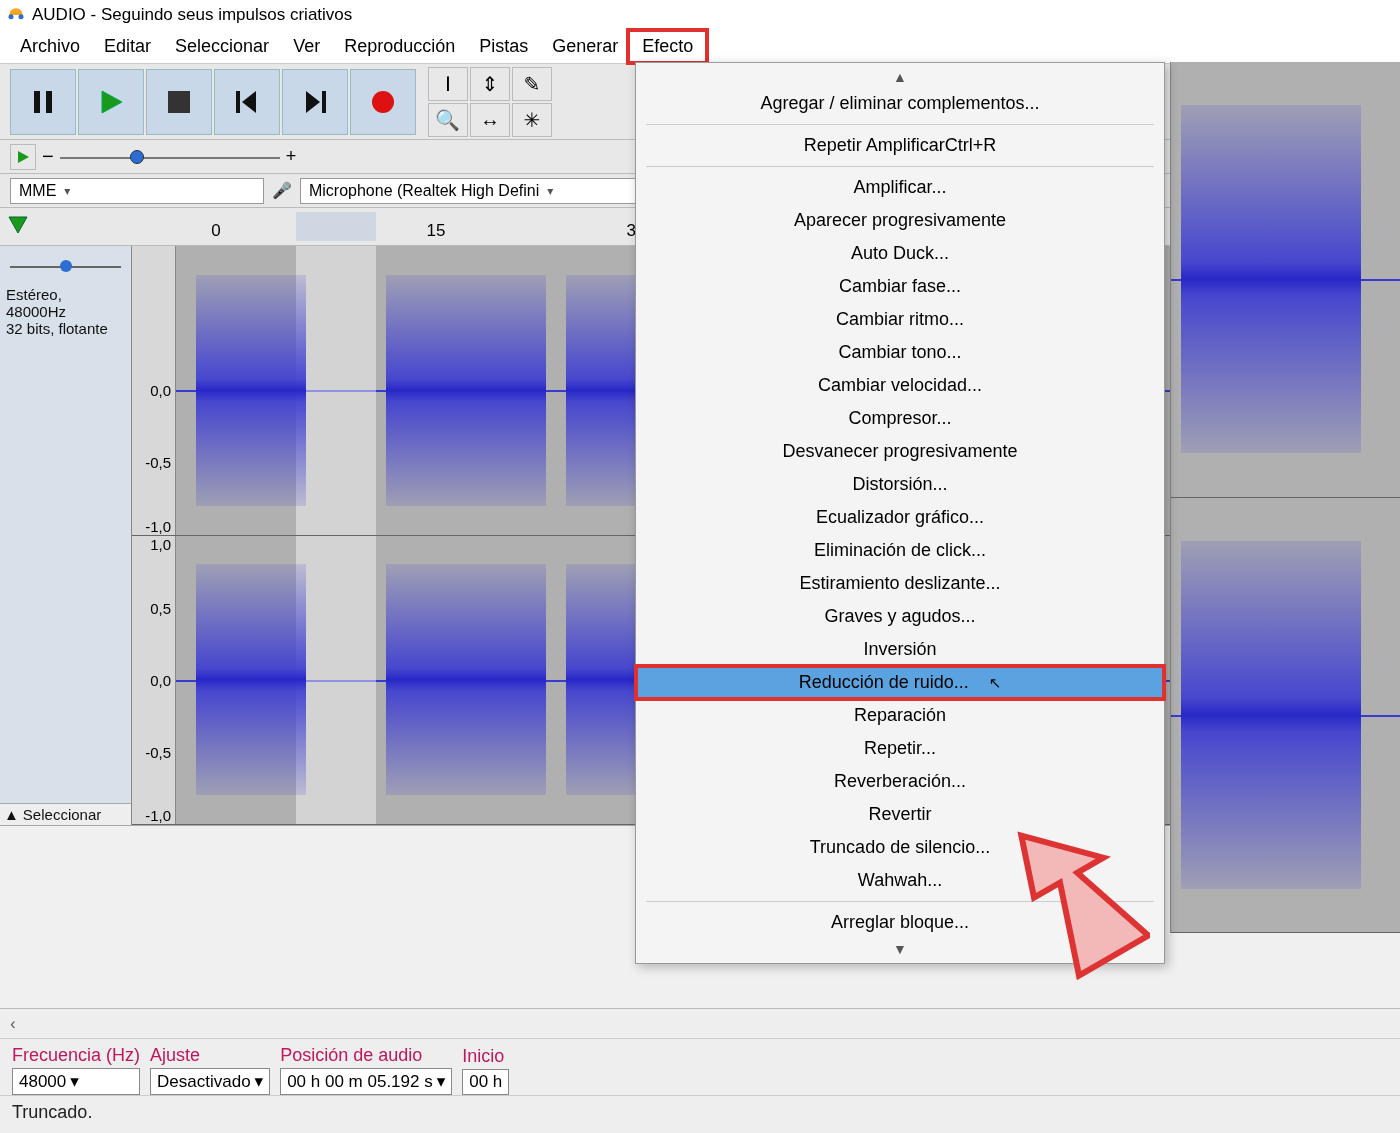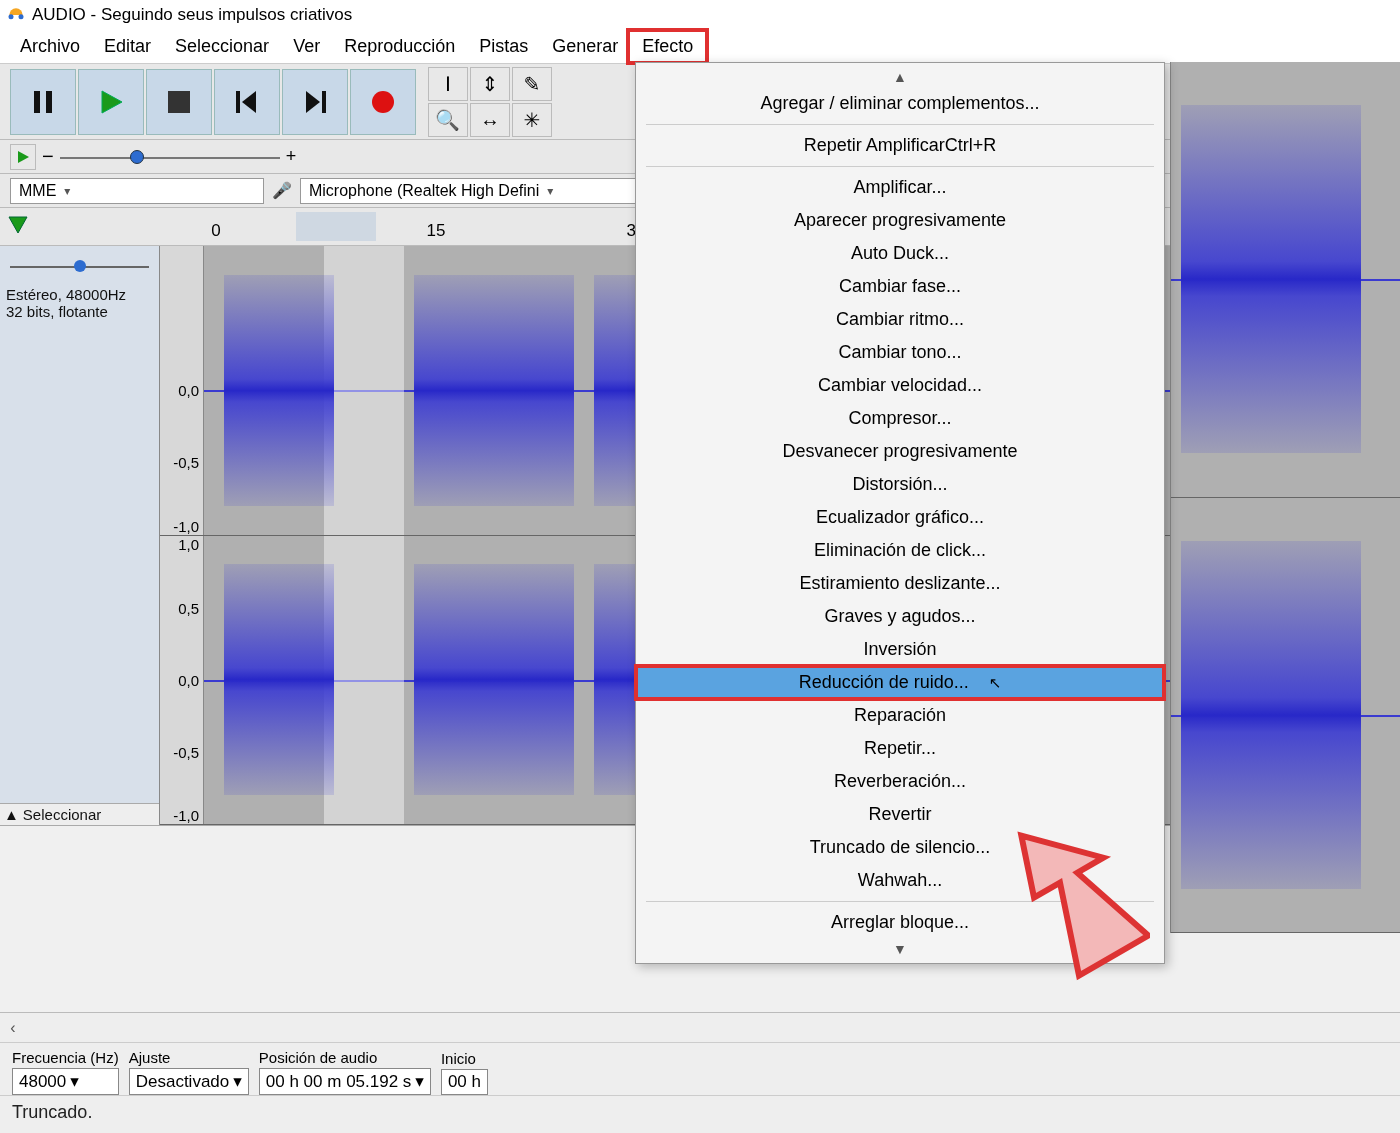--- a/index.html
+++ b/index.html
@@ -22,21 +22,21 @@
   .hslider .thumb { position:absolute; top:50%; width:14px; height:14px; border-radius:50%; background:#2d6cd0; border:1px solid #234; transform:translate(-50%,-50%); }
   .devbar { background:#e8e8e8; height:34px; display:flex; align-items:center; padding:2px 10px; border-bottom:1px solid #bbb; gap:8px; }
   .combo { background:#fff; border:1px solid #999; height:26px; display:flex; align-items:center; padding:0 8px; font-size:16px; position:relative; }
   .combo .chev { margin-left:8px; font-size:12px; color:#555; }
   .ruler { background:#e8e8e8; height:38px; position:relative; border-bottom:1px solid #bbb; display:flex; }
   .ruler .playhead { width:36px; height:36px; display:flex; align-items:center; justify-content:center; }
   .ruler .ticks { position:relative; flex:1; }
   .ruler .tlabel { position:absolute; bottom:4px; font-size:17px; color:#000; transform:translateX(-50%); }
   .ruler .loop { position:absolute; left:260px; width:80px; top:4px; bottom:4px; background:#cfd8e2; }
   .track-area { display:flex; height:580px; border-bottom:1px solid #aaa; background:#a8a8a8;}
-  .track-head { width:160px; background:#d8e0ea; border-right:1px solid #888; padding:6px; font-size:15px; color:#111; }
+  .track-head { width:132px; background:#d8e0ea; border-right:1px solid #888; padding:6px; font-size:15px; color:#111; }
   .track-head .pan { height:20px; position:relative; margin:4px 0 10px; }
   .track-head .pan::before { content:""; position:absolute; left:4px; right:4px; top:50%; height:2px; background:#666; }
   .track-head .pan .th { position:absolute; top:50%; left:50%; width:12px; height:12px; background:#2d6cd0; border-radius:50%; transform:translate(-50%,-50%); }
   .track-head .selbar { position:absolute; bottom:0; left:0; right:0; background:#eee; border-top:1px solid #aaa; font-size:15px; padding:2px 4px; display:flex; align-items:center; gap:4px;}
   .wave-col { flex:1; display:flex; flex-direction:column; background:#a8a8a8; }
   .channel { flex:1; position:relative; background:#b0b0b0; border-bottom:1px solid #666; overflow:hidden;}
   .axis { position:absolute; left:0; top:0; bottom:0; width:44px; background:#d8d8d8; border-right:1px solid #888; font-size:15px; }
   .axis span { position:absolute; right:4px; transform:translateY(-50%); }
   .wave { position:absolute; left:44px; right:0; top:0; bottom:0; background:#b0b0b0;}
   .wave .mid { position:absolute; left:0; right:0; top:50%; height:2px; background:#3a3ad0; }
@@ -47,21 +47,21 @@
   .dropdown .di { padding:6px 28px; display:flex; justify-content:center; align-items:center; cursor:default;}
   .dropdown .di.scroll { justify-content:center; color:#555; font-size:14px; padding:2px;}
   .dropdown hr { border:none; border-top:1px solid #ccc; margin:4px 10px; }
   .dropdown .di.sel { background:#5aa3e0; outline:4px solid #e03030; outline-offset:-2px;}
   .arrow-callout { position:absolute; left:990px; top:810px; z-index:60;}
   .bottombar { position:absolute; left:0; right:0; bottom:0; background:#eee; border-top:1px solid #bbb; }
   .hscroll { height:30px; background:#eee; display:flex; align-items:center; border-bottom:1px solid #ccc;}
   .hscroll .schev { width:26px; text-align:center; color:#555;}
   .fieldrow { display:flex; gap:10px; padding:6px 12px 0; align-items:flex-end; font-size:17px; border-bottom:1px solid #ccc; }
   .fgroup { display:flex; flex-direction:column; gap:2px; }
-  .fgroup .lab { font-size:15px; color:#000000; }
+  .fgroup .lab { font-size:18px; color:#be185d; }
   .valbox { background:#fff; border:1px solid #888; padding:2px 6px; font-family:monospace; font-size:17px; display:flex; align-items:center; gap:4px;}
   .status { padding:6px 12px 10px; font-size:18px; color:#222; }
   .right-cover { position:absolute; right:0; top:62px; width:230px; bottom:200px; background:#a8a8a8; z-index:5; border-left:1px solid #888;}
   .right-cover .ch { height:50%; position:relative; background:#b0b0b0; border-bottom:1px solid #666;}
   .right-cover .ch .mid{ position:absolute; left:0; right:0; top:50%; height:2px; background:#3a3ad0;}
   .right-cover .burst { left:10px; width:180px;}
 </style>
 </head>
 <body>
 

